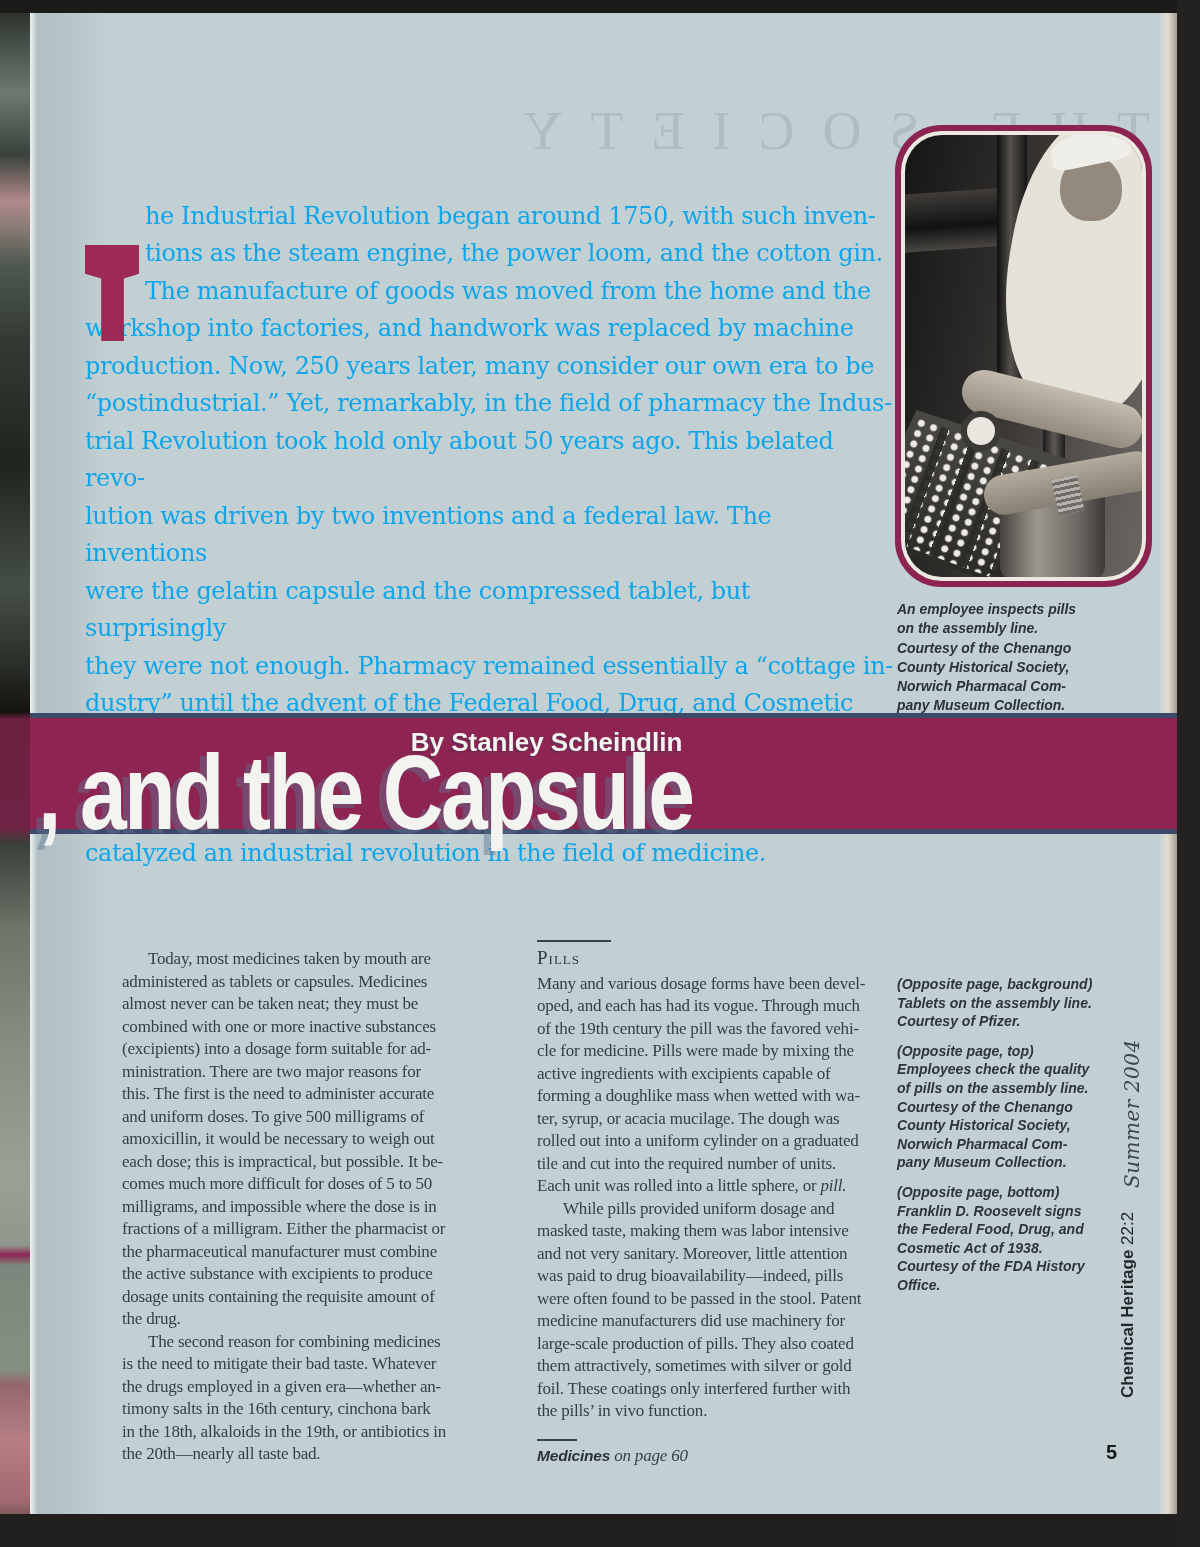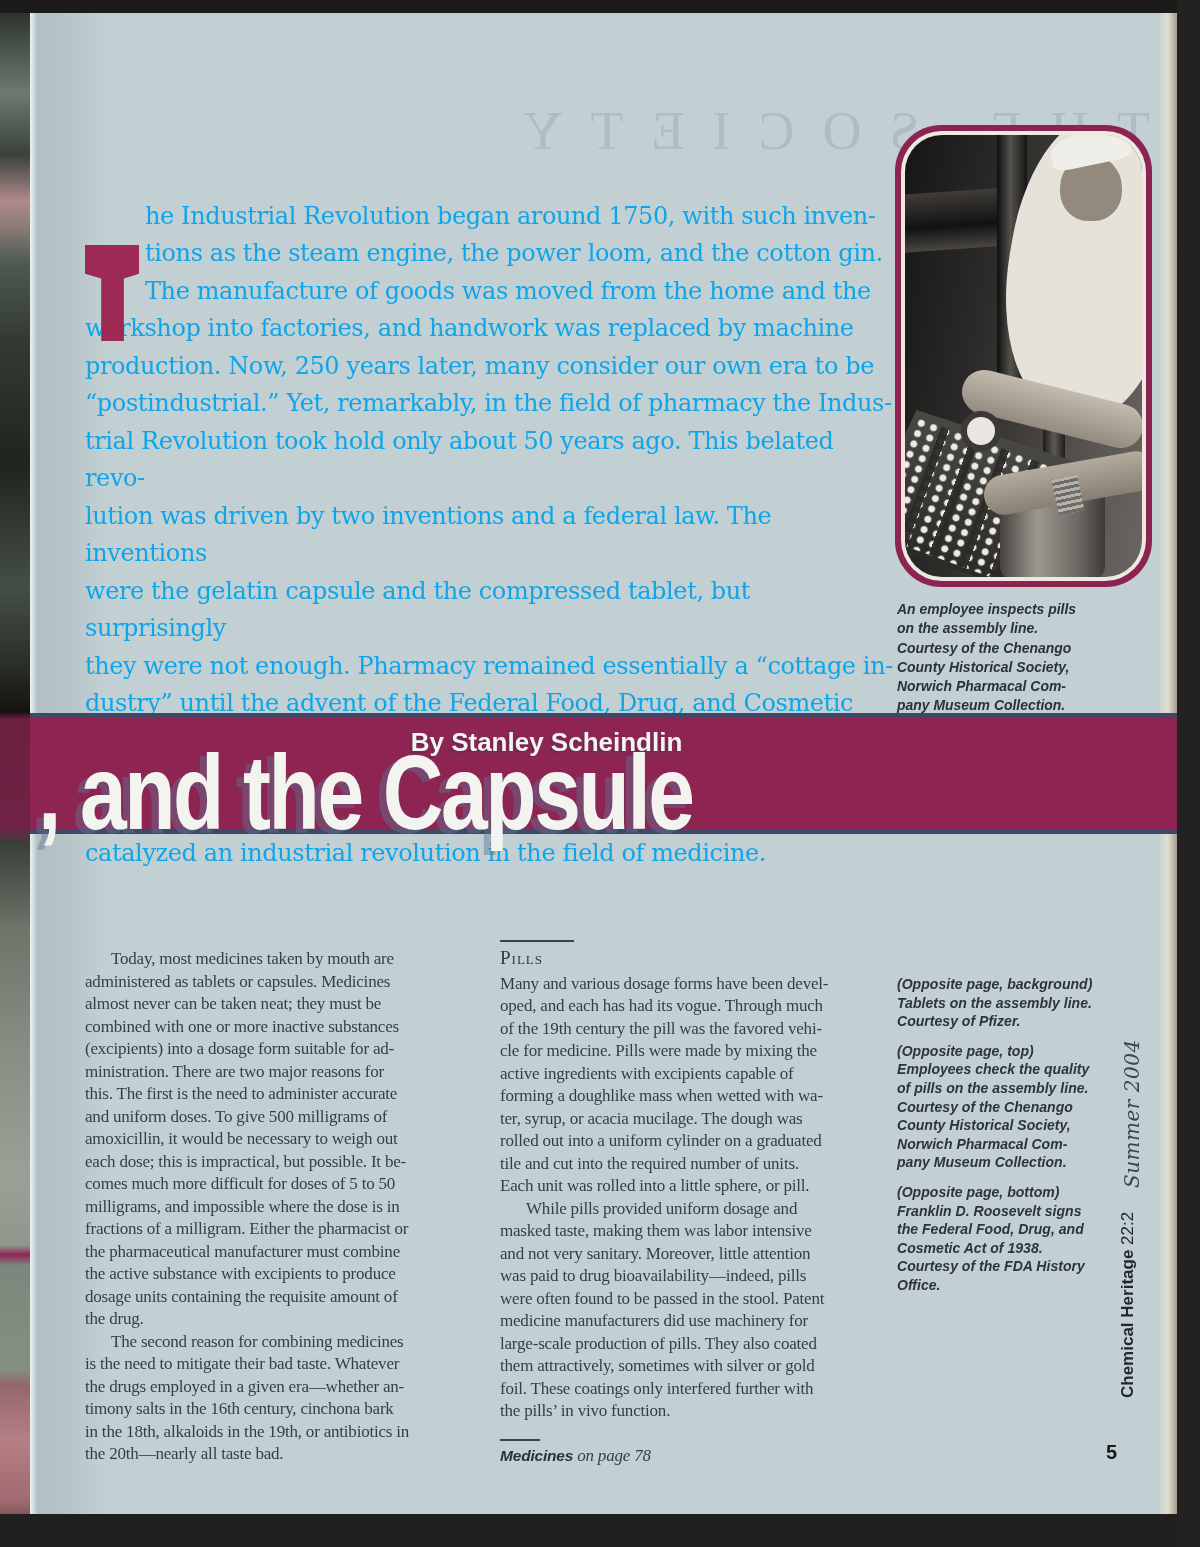--- a/index.html
+++ b/index.html
@@ -91,28 +91,28 @@
     font-family:"Liberation Sans",sans-serif;font-weight:bold;font-size:105px;line-height:105px;
     letter-spacing:-3px;color:#f3f4f0;z-index:6;
     text-shadow:-9px 4px 0 rgba(95,115,145,.45);}
   .subtitle{left:88px;top:851px;white-space:nowrap;
     font-family:"Liberation Sans",sans-serif;font-weight:bold;font-style:italic;
     font-size:44px;letter-spacing:1.5px;color:#8e2452;
     text-shadow:3px 4px 0 rgba(75,85,95,.5);}
 
   
   .bodytext{font-family:"Liberation Serif",serif;font-size:17px;line-height:22.5px;
-    letter-spacing:-.2px;color:#343e49;}
+    letter-spacing:-.2px;color:#343e49;margin-left:37px;}
   .col1{left:85px;top:948px;width:395px;}
   .col2{left:500px;top:940px;width:395px;}
   .col1 p,.col2 p{margin:0;white-space:pre-line;}
   .indent{text-indent:26px;}
   .sec-rule{width:74px;height:2px;background:#39434e;margin:0 0 5px 0;}
   .sec-head{font-variant:small-caps;font-size:19px;letter-spacing:1px;color:#2f3943;margin:0 0 3px 0;}
-  .ital{}
+  .ital{font-style:italic;}
   .continued{margin-top:16px;}
   .cont-rule{width:40px;height:2px;background:#39434e;margin-bottom:4px;}
   .cont-label{font-family:"Liberation Sans",sans-serif;font-weight:bold;font-style:italic;
     font-size:15.5px;color:#2b323a;}
   .cont-rest{font-style:italic;font-size:17px;color:#343e49;}
 
   
   .col3{left:897px;top:975px;width:206px;transform:scaleX(.97);transform-origin:0 0;
     font-family:"Liberation Sans",sans-serif;font-weight:bold;font-style:italic;
     font-size:14.5px;line-height:18.6px;color:#2e343b;}
@@ -233,21 +233,21 @@
 and not very sanitary. Moreover, little attention
 was paid to drug bioavailability—indeed, pills
 were often found to be passed in the stool. Patent
 medicine manufacturers did use machinery for
 large-scale production of pills. They also coated
 them attractively, sometimes with silver or gold
 foil. These coatings only interfered further with
 the pills’ in vivo function.</p>
     <div class="continued">
       <div class="cont-rule"></div>
-      <span class="cont-label">Medicines</span><span class="cont-rest"> on page 78</span>
+      <span class="cont-label">Medicines</span><span class="cont-rest"> on page 60</span>
     </div>
   </div>
 
   <div class="abs col3">
     <p class="cap">(Opposite page, background)
 Tablets on the assembly line.
 Courtesy of Pfizer.</p>
     <p class="cap">(Opposite page, top)
 Employees check the quality
 of pills on the assembly line.

